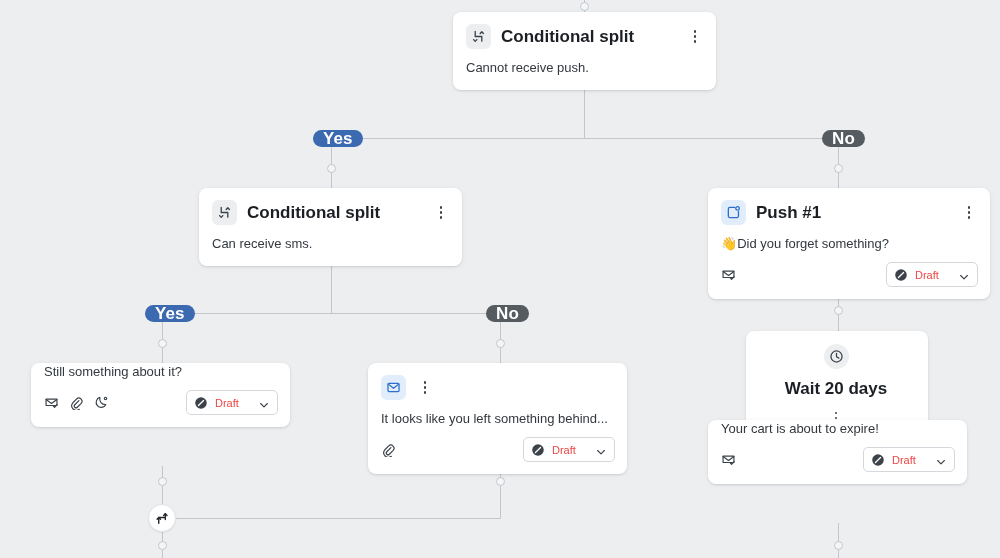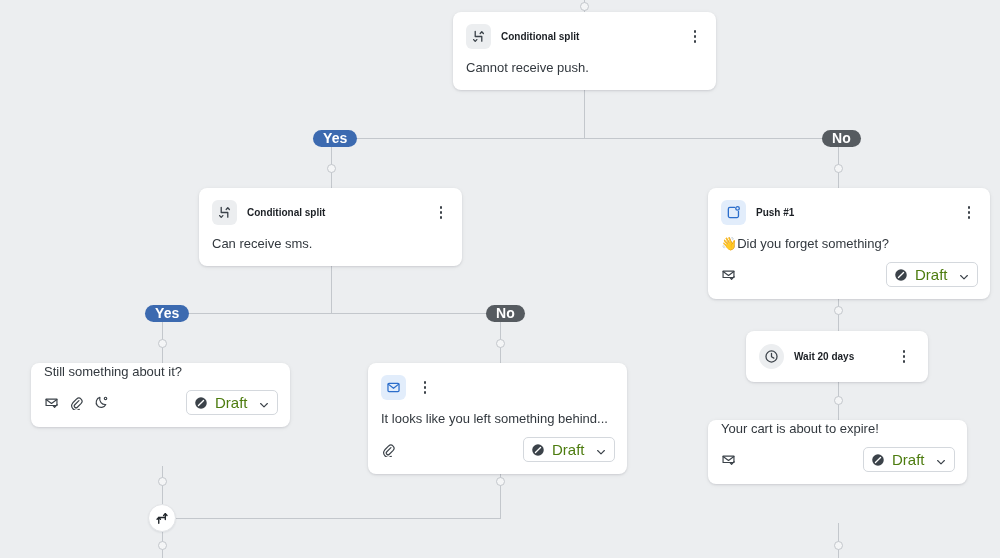--- a/index.html
+++ b/index.html
@@ -27,21 +27,21 @@
     border: 1px solid #c3c7cc;
   }
 
   
   .badge {
     position: absolute;
     height: 17px;
     padding: 0 10px;
     border-radius: 9px;
     color: #ffffff;
-    font-size: 14px;
+    font-size: 17px;
     font-weight: 700;
     line-height: 17px;
     text-align: center;
     letter-spacing: .1px;
   }
   .badge-yes { background: #3c6ab0; }
   .badge-no  { background: #565b60; }
 
   
   .merge-node {
@@ -70,21 +70,21 @@
   .card-icon {
     width: 25px; height: 25px;
     border-radius: 6px;
     display: flex; align-items: center; justify-content: center;
     flex: 0 0 auto;
   }
   .card-icon svg { display: block; }
   .icon-gray { background: #eceef0; }
   .icon-blue { background: #e2edfb; }
   .card-title {
-    font-size: 10px;
+    font-size: 17px;
     font-weight: 700;
     color: #1b1f24;
     white-space: nowrap;
     flex: 1 1 auto;
   }
   .kebab {
     width: 18px; height: 18px;
     display: flex; flex-direction: column;
     align-items: center; justify-content: center;
     gap: 2.5px;
@@ -121,21 +121,21 @@
     gap: 7px;
     height: 25px;
     padding: 0 7px 0 7px;
     min-width: 92px;
     border: 1px solid #d4d8dd;
     border-radius: 5px;
     background: #fff;
   }
   .status-dot { width: 14px; height: 14px; flex: 0 0 auto; }
   .status-label {
-    font-size: 15px; color: #4d7c0f;
+    font-size: 11px; color: #ef4444;
     flex: 1 1 auto;
   }
   .chev { width: 12px; height: 12px; flex: 0 0 auto; }
 
   .emoji { font-size: 13px; }
 
   
   #card-split-1 { left: 453px; top: 12px;  width: 263px; }
   #card-split-2 { left: 199px; top: 188px; width: 263px; }
   #card-push-1  { left: 708px; top: 188px; width: 282px; }
@@ -280,21 +280,21 @@
         <span class="chev">
           <svg width="12" height="12" viewBox="0 0 16 16" fill="none" stroke="#3b4249" stroke-width="1.5" stroke-linecap="round" stroke-linejoin="round">
             <path d="M3.5 6 L8 10.5 L12.5 6"></path>
           </svg>
         </span>
       </span>
     </div>
   </div>
 
   <div class="card" id="card-wait">
-    <div class="card-head" style="padding:13px 15px 13px 13px;">
+    <div class="card-head" style="padding:13px 15px 13px 13px;flex-direction:column;">
       <span class="card-icon icon-gray" style="border-radius:50%;">
         <svg width="15" height="15" viewBox="0 0 16 16" fill="none" stroke="#3b4249" stroke-width="1.35" stroke-linecap="round" stroke-linejoin="round">
           <circle cx="8" cy="8" r="5.9"></circle>
           <path d="M8 4.6 V8.2 L10.5 9.7"></path>
         </svg>
       </span>
       <span class="card-title">Wait 20 days</span>
       <span class="kebab">
           <i></i>
           <i></i>

